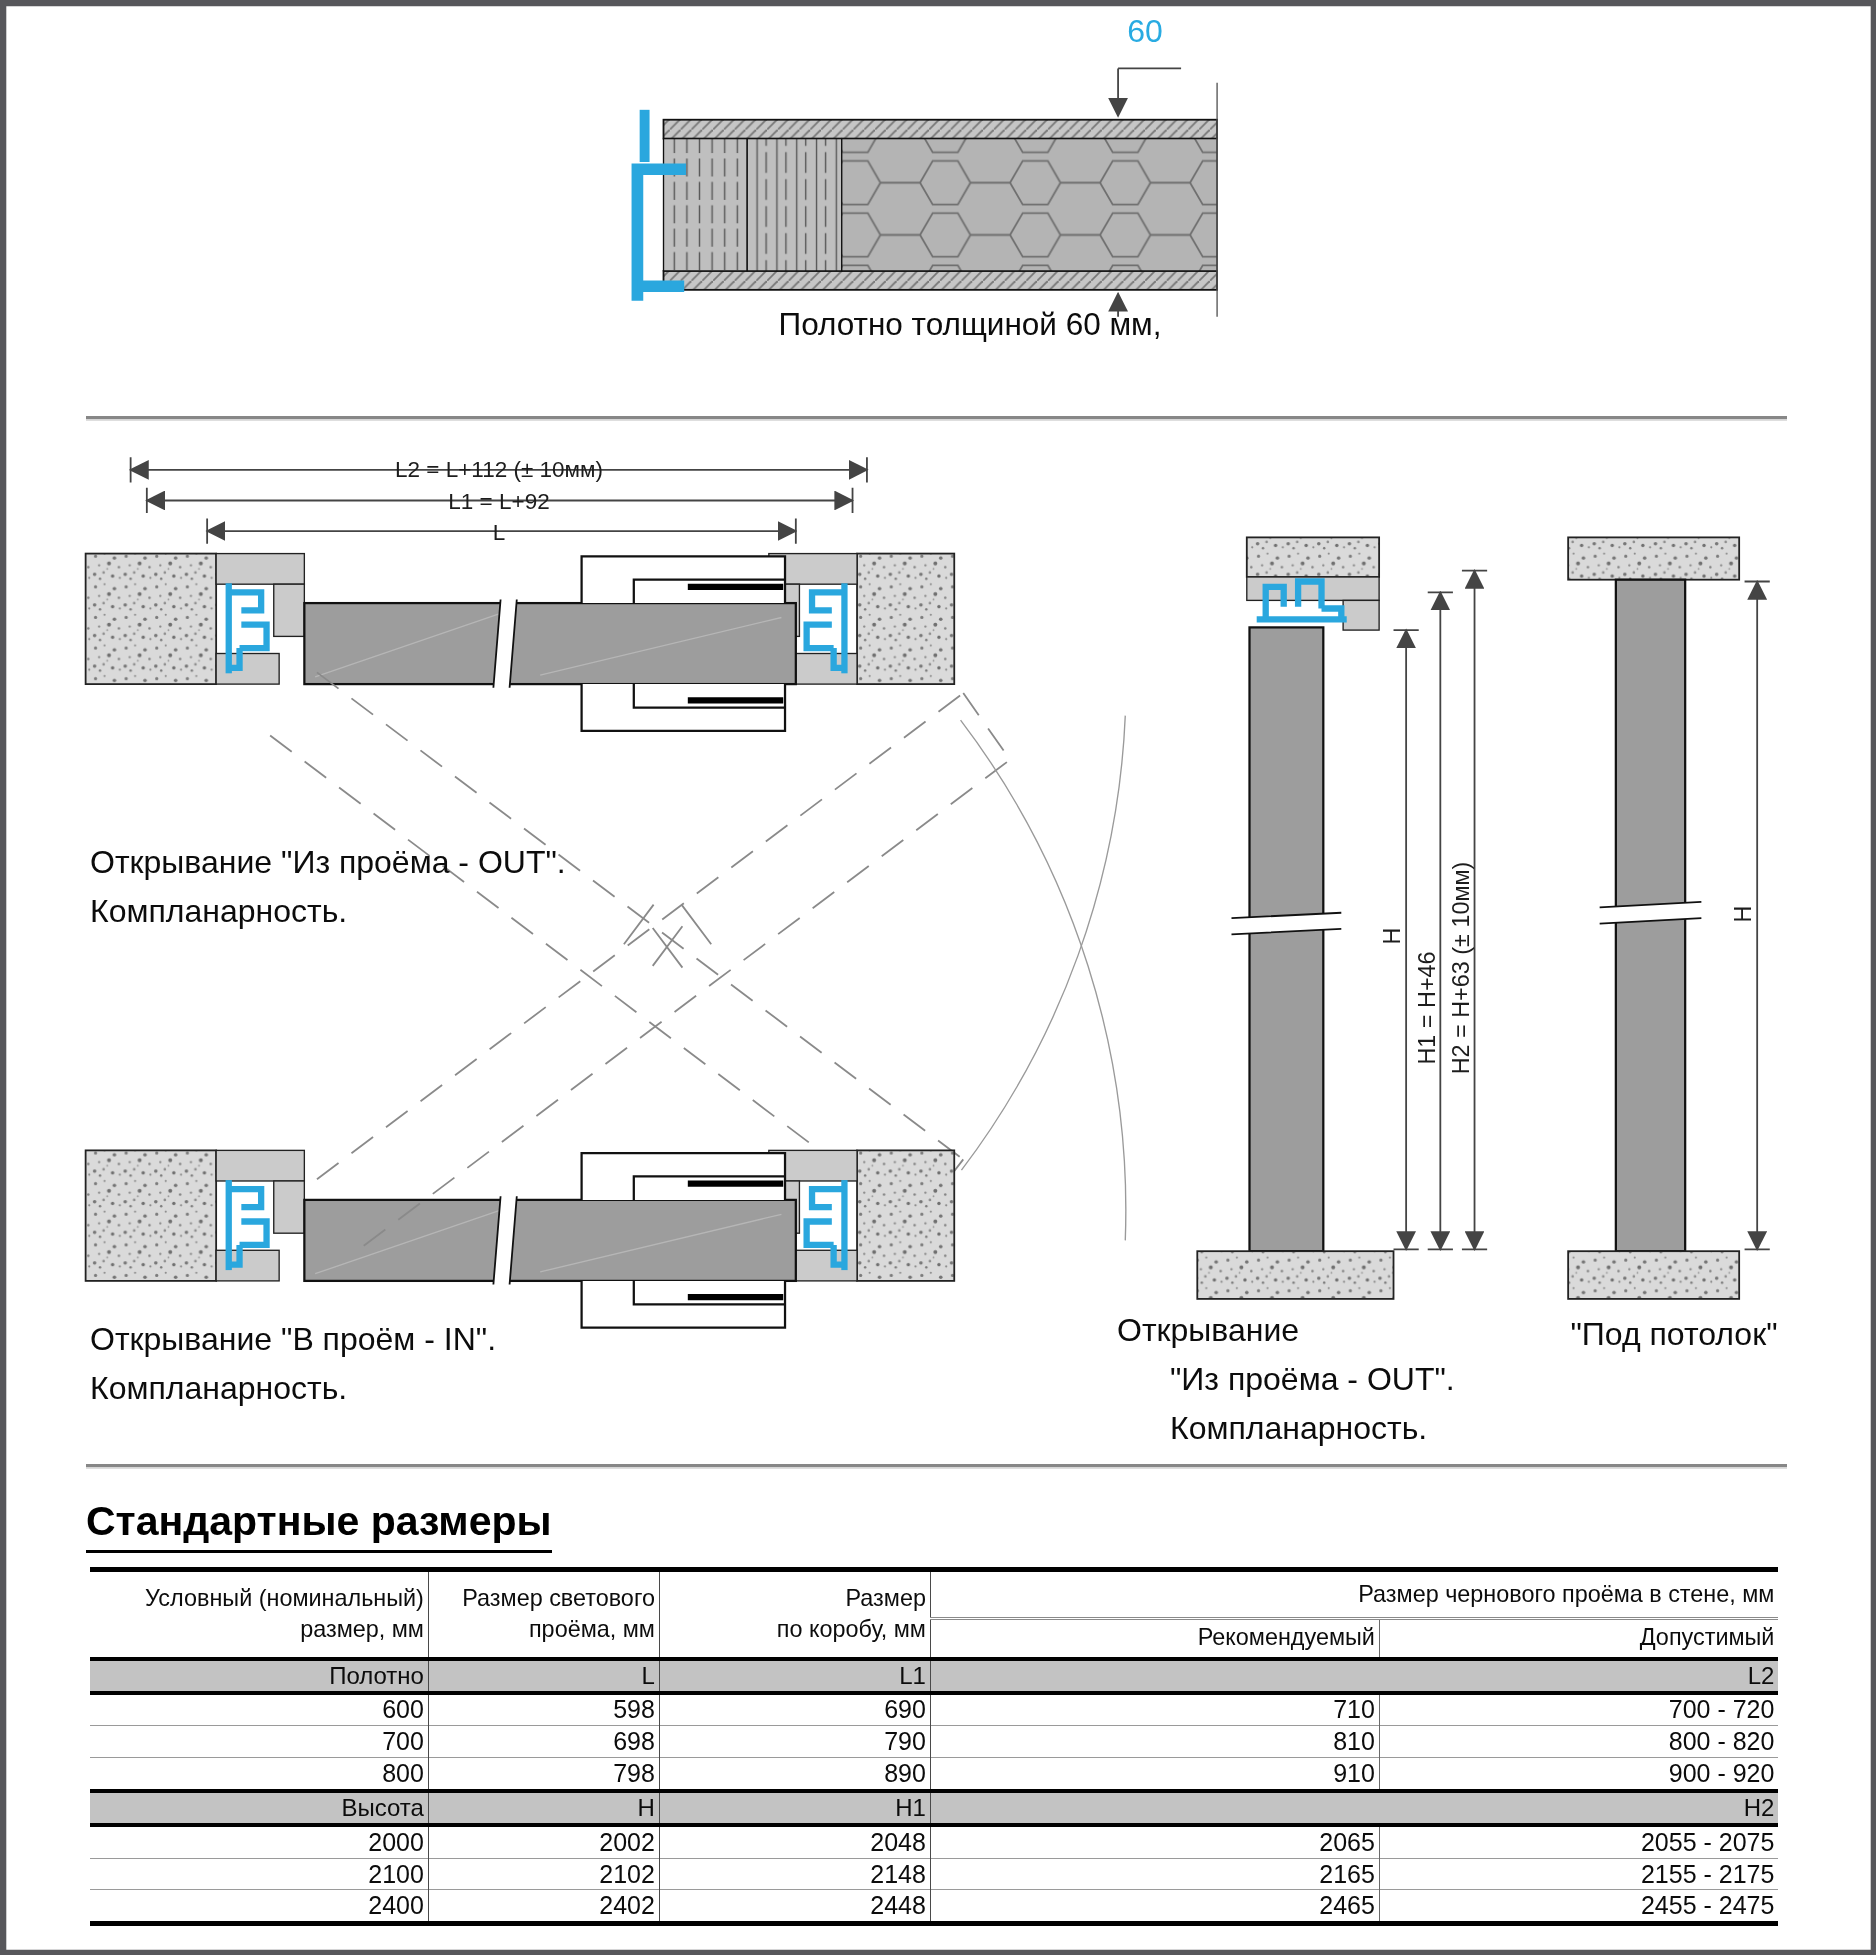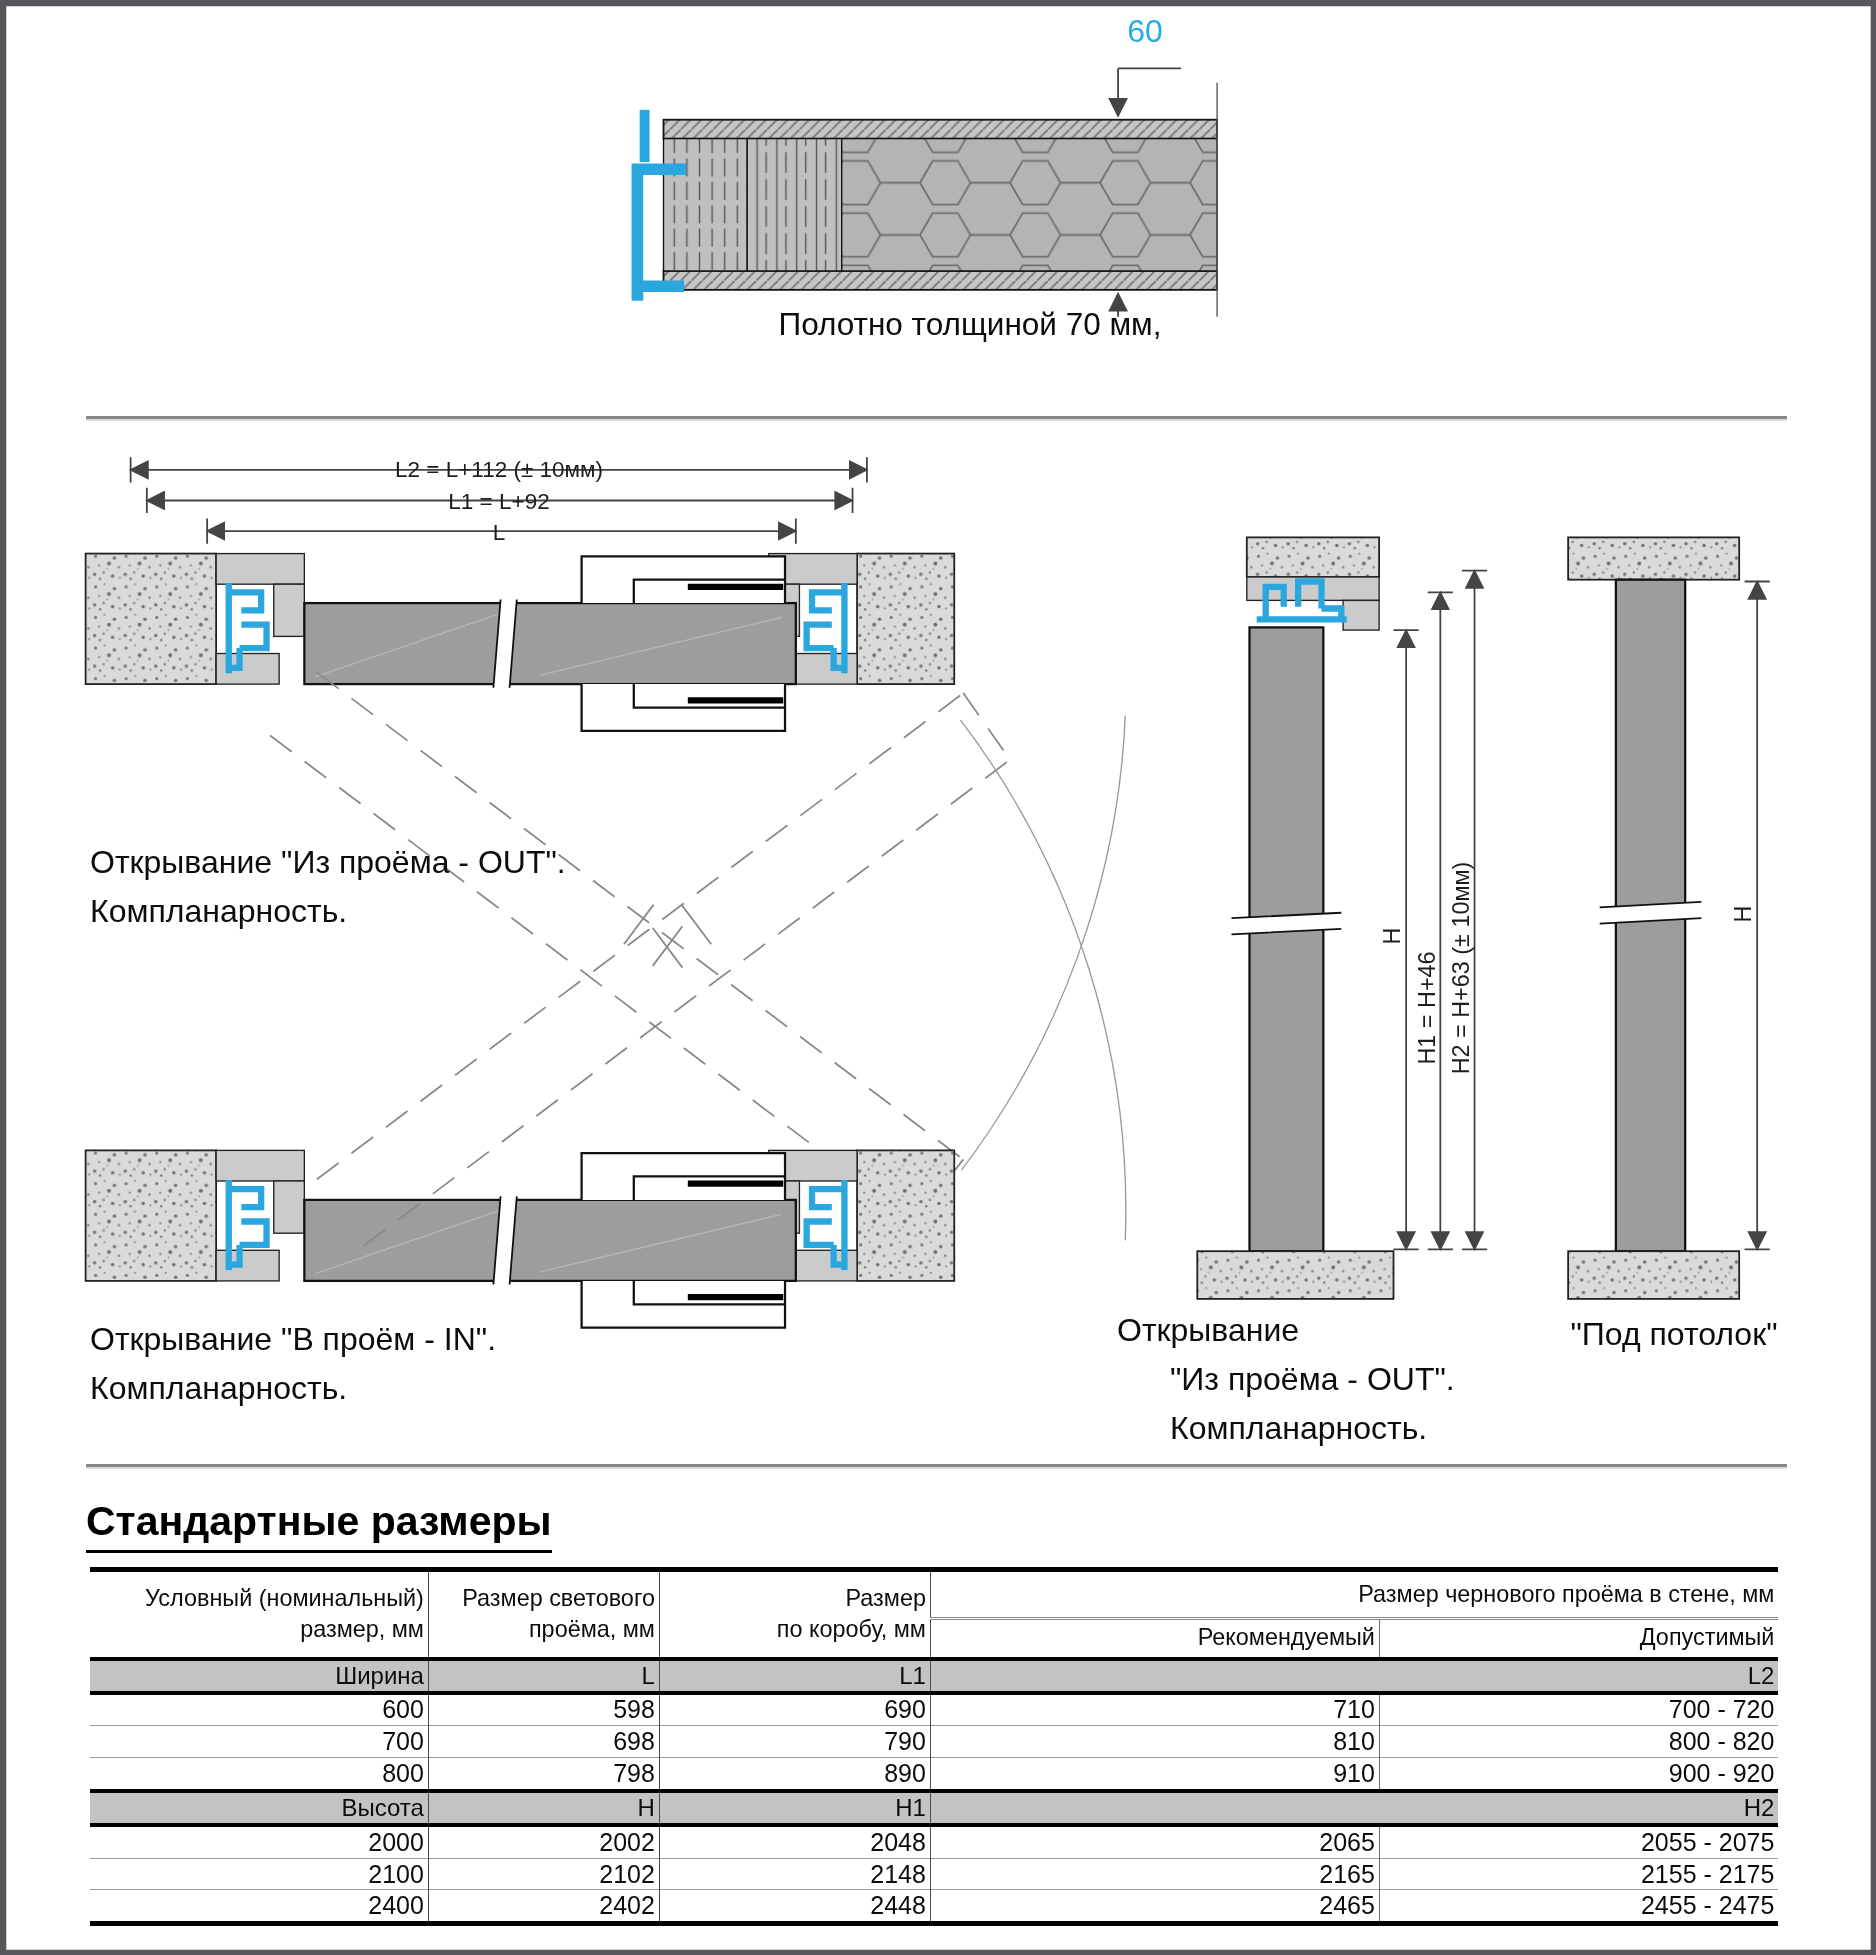--- a/index.html
+++ b/index.html
@@ -184,21 +184,21 @@
       <path d="M1777,1008 L1890,1002 M1777,1026 L1890,1020" stroke="#111" stroke-width="2" fill="none"></path>
       <rect x="1742" y="1390" width="190" height="53" fill="url(#stip)" stroke="#222" stroke-width="2"></rect>
       <g stroke="#444" stroke-width="2" fill="none">
         <line x1="1952" y1="646" x2="1952" y2="1388" marker-start="url(#arr)" marker-end="url(#arr)"></line>
         <path d="M1938,646 H1966 M1938,1388 H1966"></path>
       </g>
     </g>
   </svg>
 
   <div class="abs blue60" style="left:1091px; top:12.6px">60</div>
-  <div class="abs cap35c" style="left:628px; top:306px">Полотно толщиной 70 мм,</div>
+  <div class="abs cap35c" style="left:628px; top:306px">Полотно толщиной 60 мм,</div>
 
   <div class="abs divider" style="left:86px; top:416px; width:1701px"></div>
 
   <div class="abs dimlab" style="left:229px; top:441px">L2 = L+112 (± 10мм)</div>
   <div class="abs dimlab" style="left:229px; top:473px">L1 = L+92</div>
   <div class="abs dimlab" style="left:229px; top:504px">L</div>
 
   <div class="abs cap36" style="left:90px; top:844px">Открывание "Из проёма - OUT".</div>
   <div class="abs cap36" style="left:90px; top:893px">Компланарность.</div>
 
@@ -235,21 +235,21 @@
 проёма, мм</td>
       <td class="hdr vline" rowspan="2">Размер
 по коробу, мм</td>
       <td class="hdr vline span-hdr" colspan="2">Размер чернового проёма в стене, мм</td>
     </tr>
     <tr class="hrow2">
       <td class="hdr vline">Рекомендуемый</td>
       <td class="hdr vline45">Допустимый</td>
     </tr>
     <tr class="band">
-      <td>Ширина</td>
+      <td>Полотно</td>
       <td class="vline">L</td>
       <td class="vline">L1</td>
       <td class="vline" colspan="2">L2</td>
     </tr>
     <tr class="data">
       <td>600</td>
       <td class="vline">598</td>
       <td class="vline">690</td>
       <td class="vline">710</td>
       <td class="vline45">700 - 720</td>

